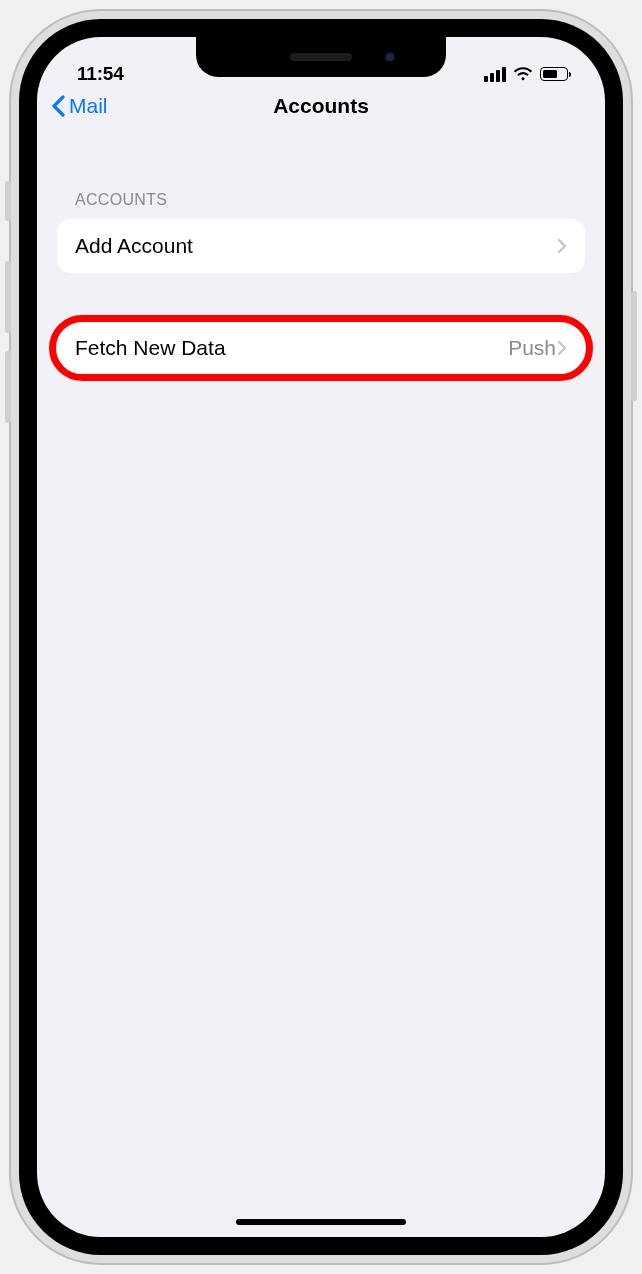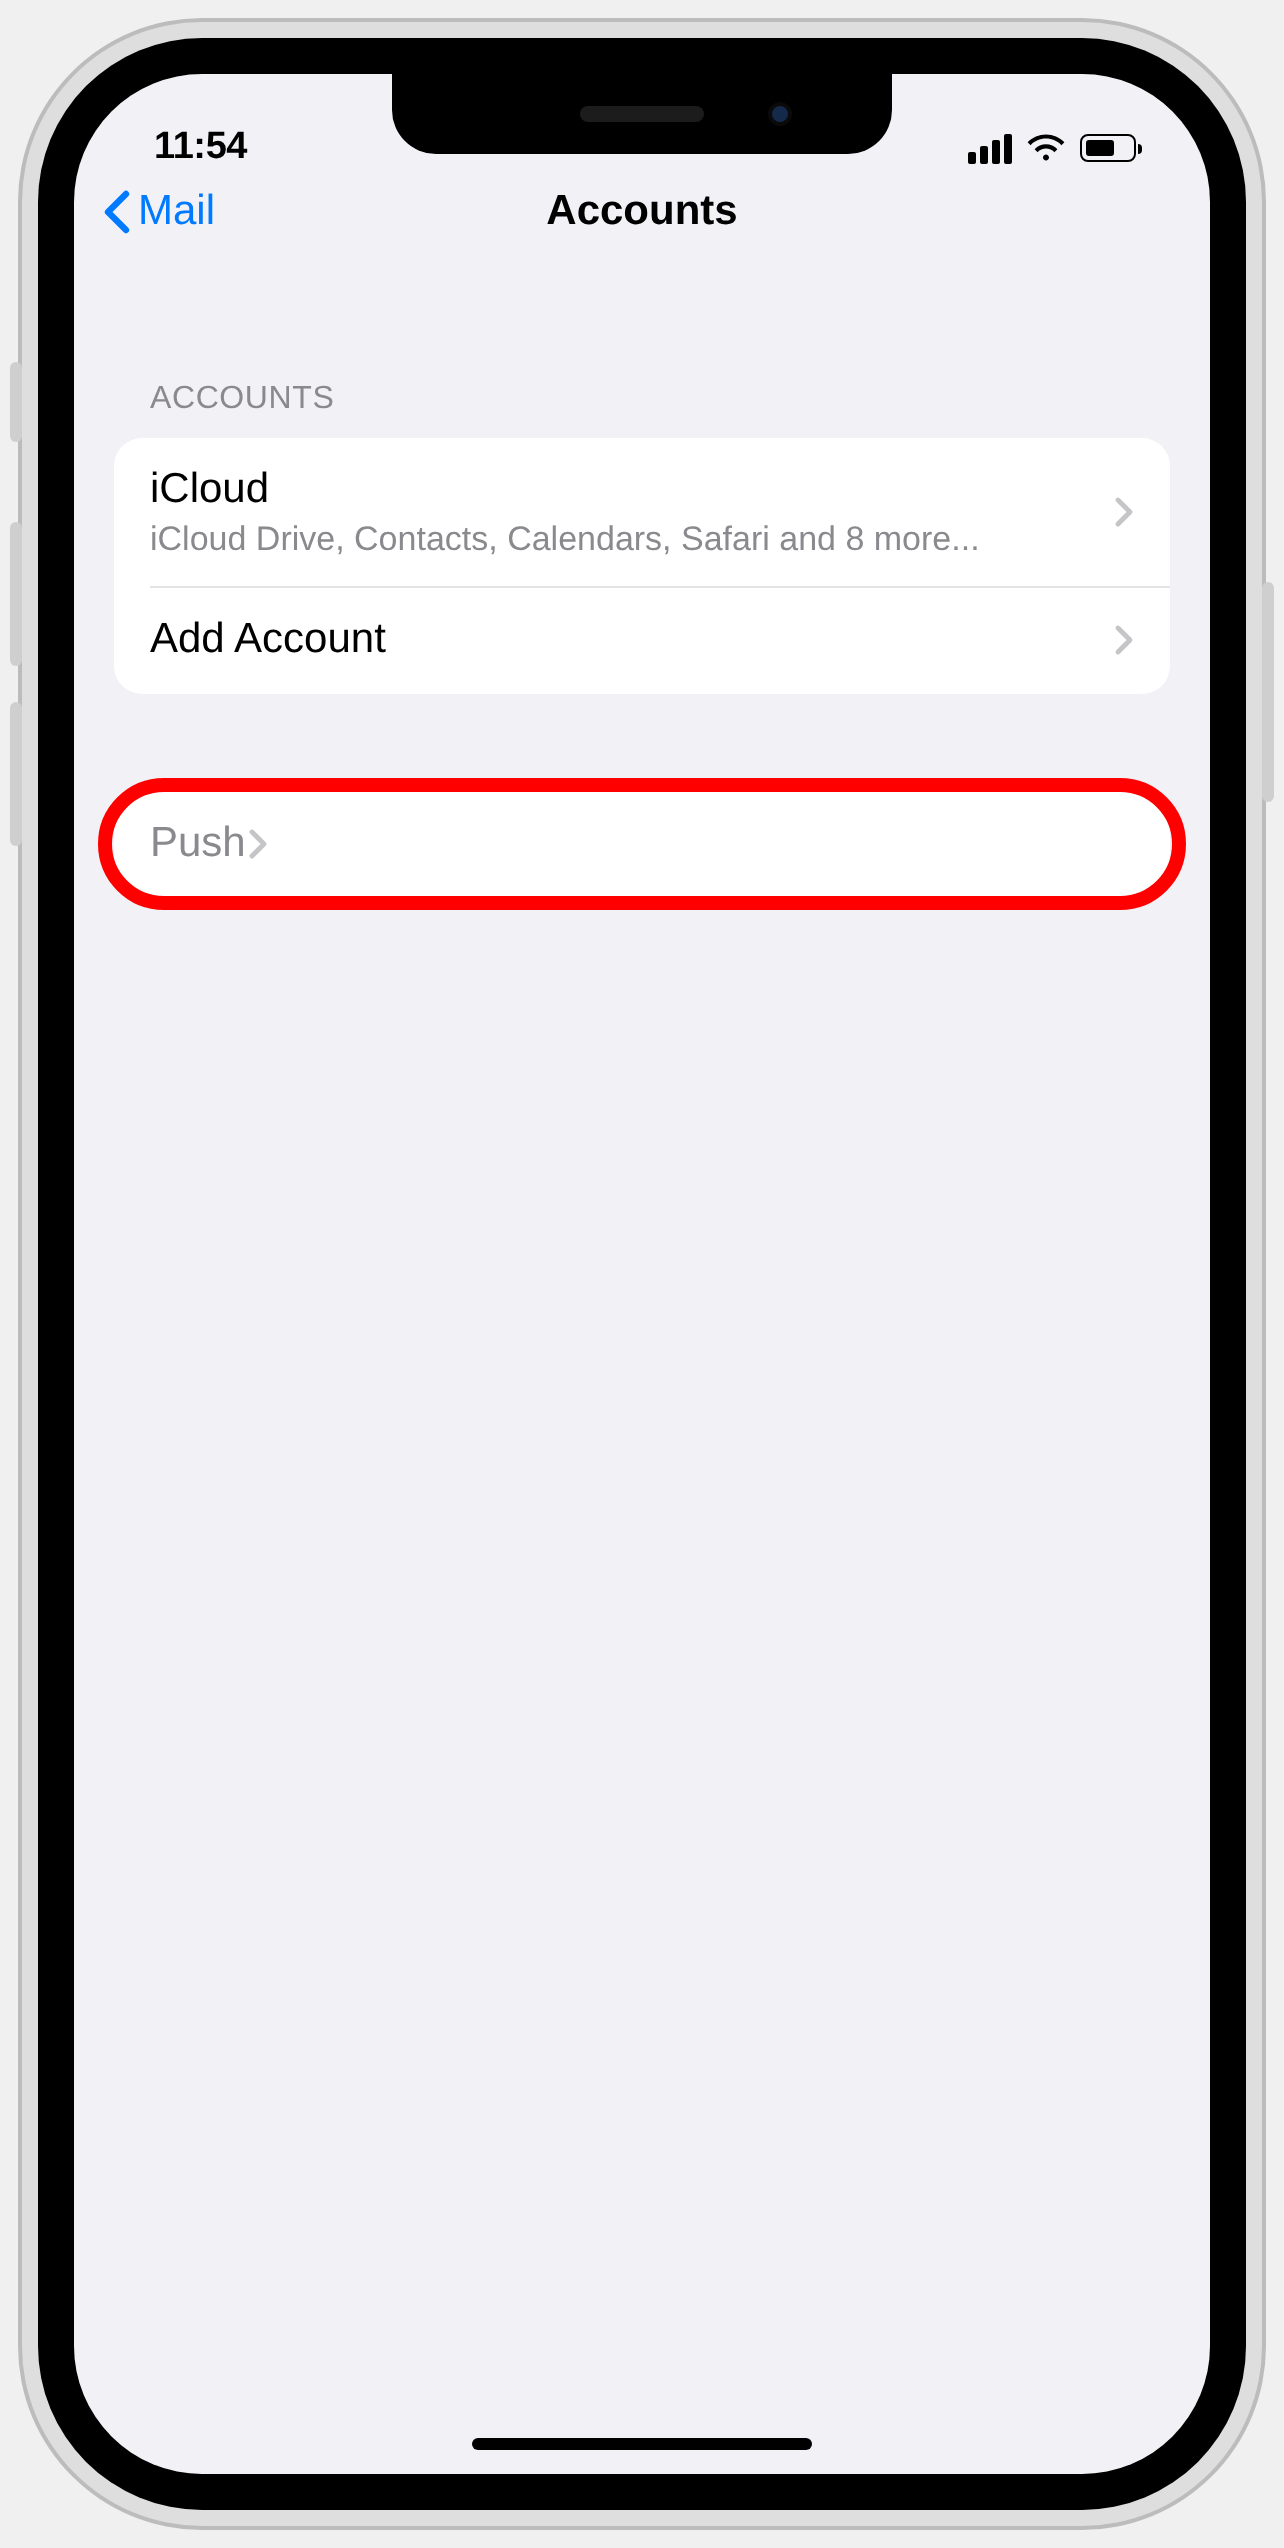--- a/index.html
+++ b/index.html
@@ -324,46 +324,38 @@
         <div class="nav-title">Accounts</div>
       </div>
 
       <div class="content">
 
         <div class="section-header">Accounts</div>
 
         <div class="cell-group">
           <div class="cell">
             <div class="cell-main">
-              <div class="cell-title">iCloud</div>
-              <div class="cell-subtitle">iCloud Drive, Contacts, Calendars, Safari and 8 more...</div>
-            </div>
-            <div class="chevron">
-              <svg width="10" height="16" viewBox="0 0 10 16">
-                  <path d="M2 2 L8 8 L2 14" stroke="#c5c5c7" stroke-width="2.4" fill="none" stroke-linecap="round" stroke-linejoin="round"></path>
-                </svg>
-            </div>
-          </div>
-          <div class="cell">
-            <div class="cell-main">
               <div class="cell-title">Add Account</div>
             </div>
             <div class="chevron">
               <svg width="10" height="16" viewBox="0 0 10 16">
                   <path d="M2 2 L8 8 L2 14" stroke="#c5c5c7" stroke-width="2.4" fill="none" stroke-linecap="round" stroke-linejoin="round"></path>
                 </svg>
             </div>
           </div>
         </div>
 
         <div class="group-spacer"></div>
 
         <div class="highlight-wrap">
           <div class="cell-group">
             <div class="cell">
+              <div class="cell-main">
+                <div class="cell-title">Fetch New Data</div>
+              </div>
               <div class="cell-value">Push</div>
               <div class="chevron">
                 <svg width="10" height="16" viewBox="0 0 10 16">
                     <path d="M2 2 L8 8 L2 14" stroke="#c5c5c7" stroke-width="2.4" fill="none" stroke-linecap="round" stroke-linejoin="round"></path>
                   </svg>
               </div>
             </div>
           </div>
           <div class="highlight-ring"></div>
         </div>

